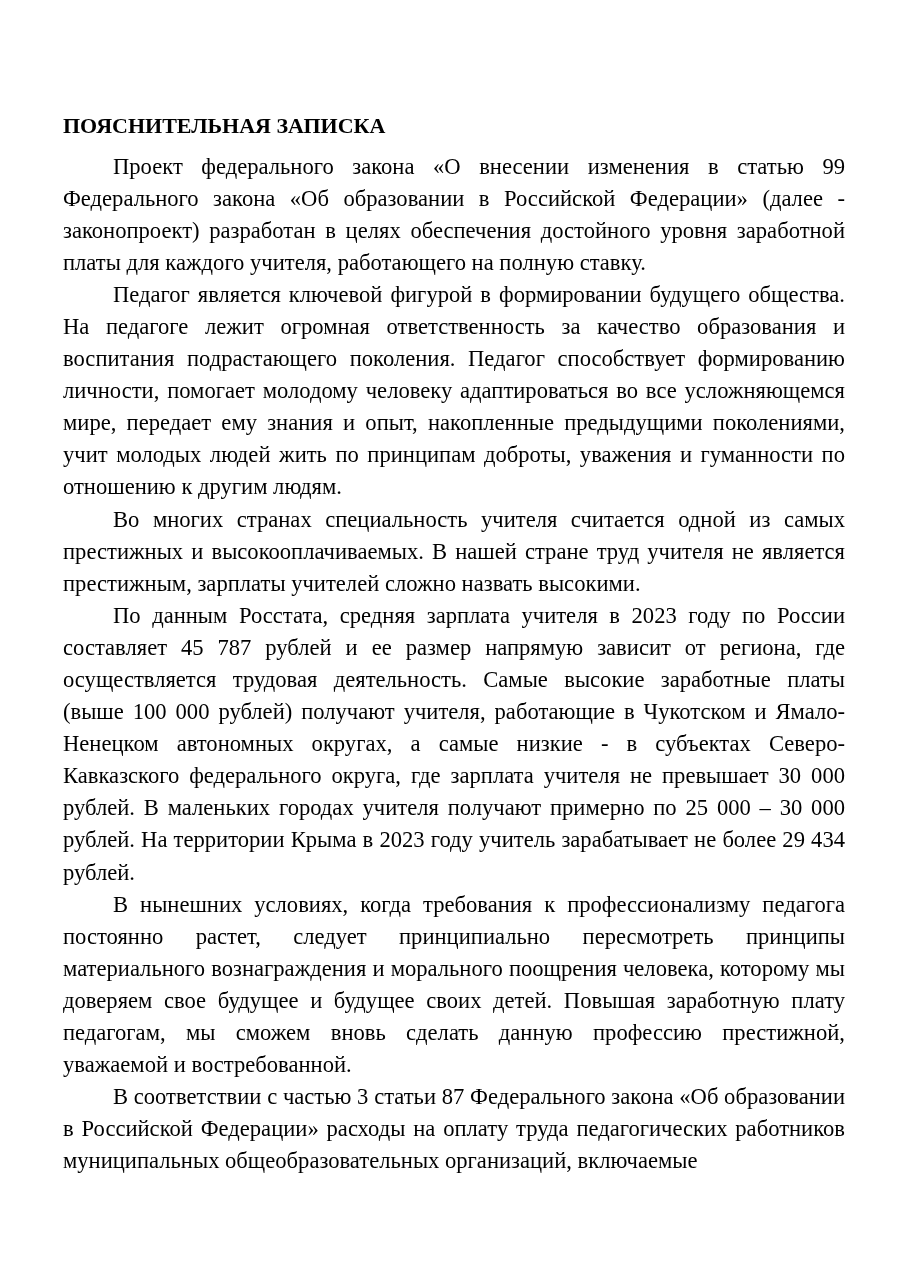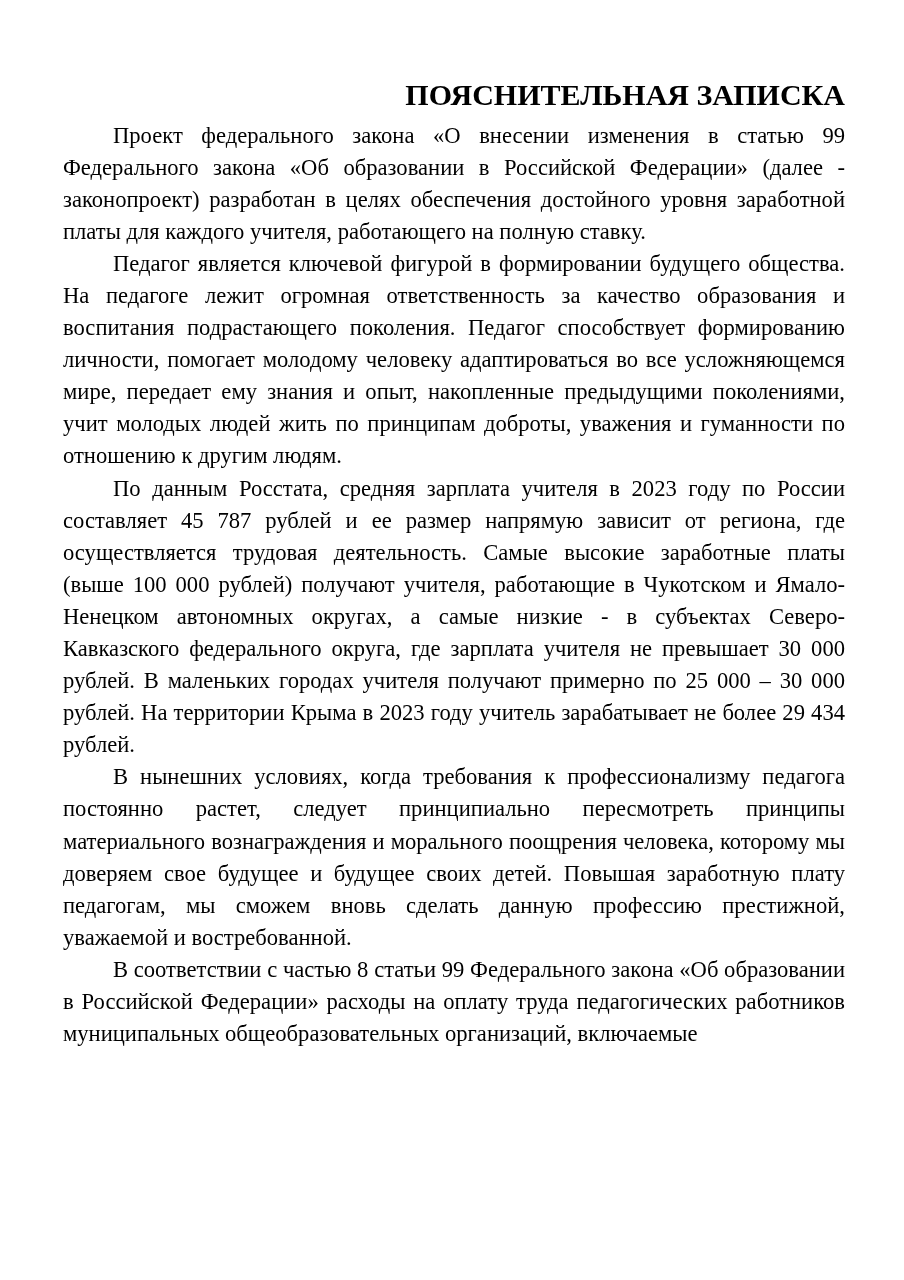--- a/index.html
+++ b/index.html
@@ -13,24 +13,24 @@
     height: 1280px;
     box-sizing: border-box;
     background: #ffffff;
     color: #000000;
     padding: 0 59px 0 63px;
     overflow: hidden;
     font-family: "Liberation Serif", "DejaVu Serif", serif;
     -webkit-font-smoothing: antialiased;
   }
   .title-block {
-    padding-top: 79px;
-    text-align: right;
+    padding-top: 110px;
+    text-align: left;
     font-weight: 700;
-    font-size: 30px;
+    font-size: 22px;
     line-height: 31.5px;
   }
   .title-line {
     white-space: normal;
   }
   .body-text {
     margin-top: 9px;
     font-size: 22.6px;
     line-height: 32.1px;
     text-align: justify;
@@ -47,18 +47,19 @@
 
 <div class="page">
 
   <header class="title-block">
     <div class="title-line">ПОЯСНИТЕЛЬНАЯ ЗАПИСКА</div>
   </header>
 
   <main class="body-text">
     <p>Проект федерального закона «О внесении изменения в статью 99 Федерального закона «Об образовании в Российской Федерации» (далее - законопроект) разработан в целях обеспечения достойного уровня заработной платы для каждого учителя, работающего на полную ставку.</p>
     <p>Педагог является ключевой фигурой в формировании будущего общества. На педагоге лежит огромная ответственность за качество образования и воспитания подрастающего поколения. Педагог способствует формированию личности, помогает молодому человеку адаптироваться во все усложняющемся мире, передает ему знания и опыт, накопленные предыдущими поколениями, учит молодых людей жить по принципам доброты, уважения и гуманности по отношению к другим людям.</p>
+    <p>Во многих странах специальность учителя считается одной из самых престижных и высокооплачиваемых. В нашей стране труд учителя не является престижным, зарплаты учителей сложно назвать высокими.</p>
     <p>По данным Росстата, средняя зарплата учителя в 2023 году по России составляет 45&nbsp;787 рублей и ее размер напрямую зависит от региона, где осуществляется трудовая деятельность. Самые высокие заработные платы (выше 100&nbsp;000 рублей) получают учителя, работающие в Чукотском и Ямало-Ненецком автономных округах, а самые низкие - в субъектах Северо-Кавказского федерального округа, где зарплата учителя не превышает 30&nbsp;000 рублей. В маленьких городах учителя получают примерно по 25&nbsp;000 – 30&nbsp;000 рублей. На территории Крыма в 2023 году учитель зарабатывает не более 29&nbsp;434 рублей.</p>
     <p>В нынешних условиях, когда требования к профессионализму педагога постоянно растет, следует принципиально пересмотреть принципы материального вознаграждения и морального поощрения человека, которому мы доверяем свое будущее и будущее своих детей. Повышая заработную плату педагогам, мы сможем вновь сделать данную профессию престижной, уважаемой и востребованной.</p>
-    <p>В соответствии с частью 8 статьи 99 Федерального закона «Об образовании в Российской Федерации» расходы на оплату труда педагогических работников муниципальных общеобразовательных организаций, включаемые</p>
+    <p>В соответствии с частью 3 статьи 87 Федерального закона «Об образовании в Российской Федерации» расходы на оплату труда педагогических работников муниципальных общеобразовательных организаций, включаемые</p>
   </main>
 
 </div>
 
 </body></html>

